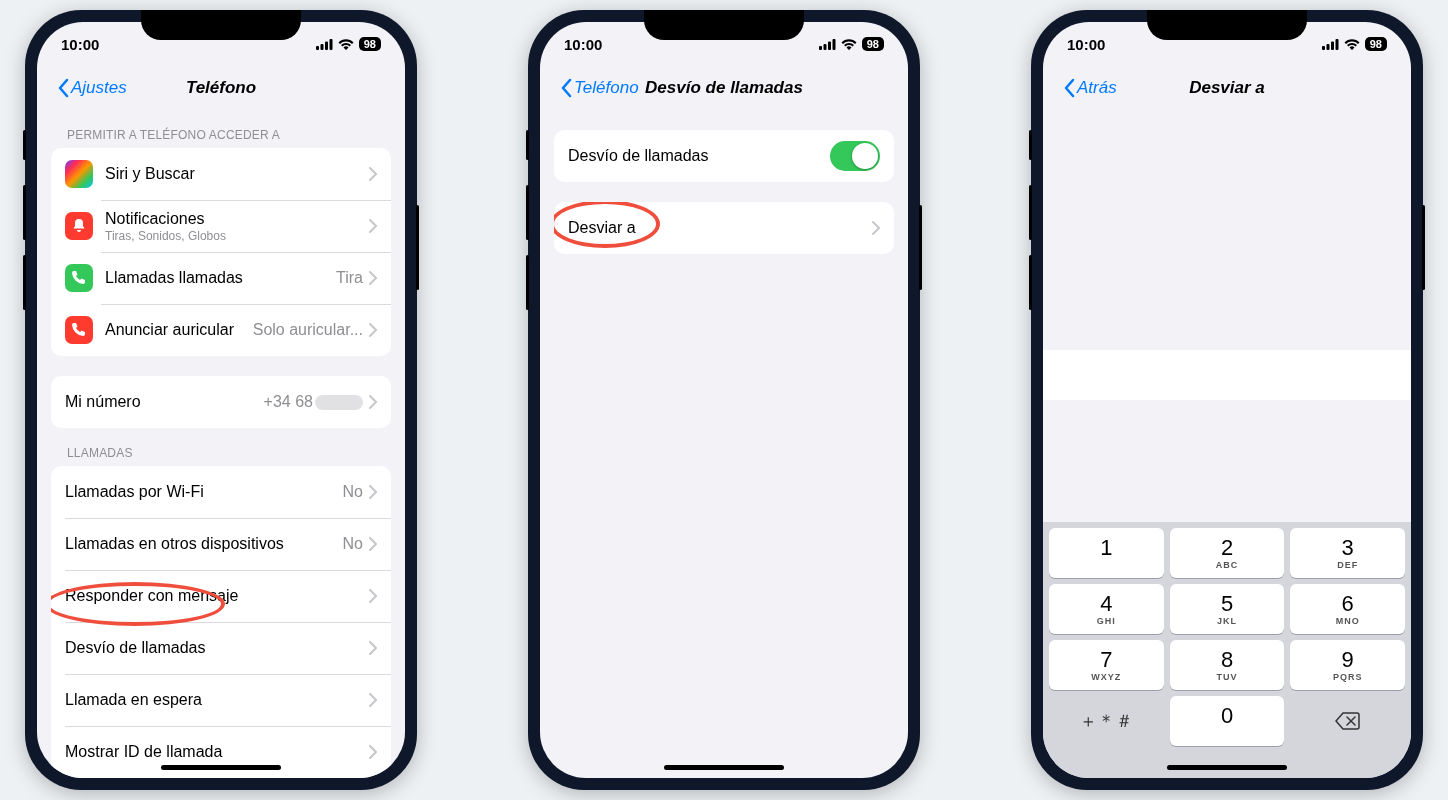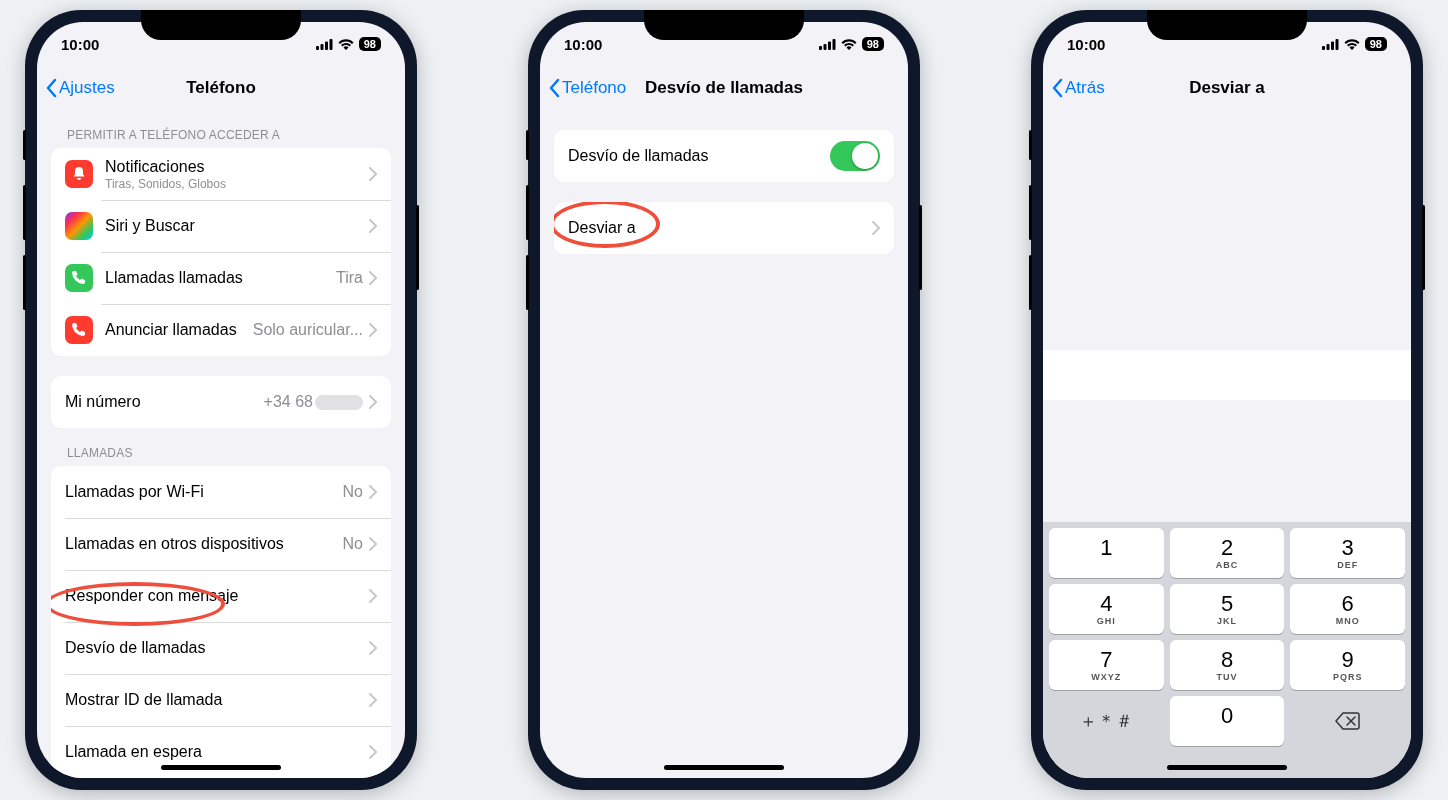--- a/index.html
+++ b/index.html
@@ -19,21 +19,21 @@
   .side-btn.l1{left:-2px;top:120px;width:3px;height:30px;}
   .side-btn.l2{left:-2px;top:175px;width:3px;height:55px;}
   .side-btn.l3{left:-2px;top:245px;width:3px;height:55px;}
   .side-btn.r1{right:-2px;top:195px;width:3px;height:85px;}
   .screen{width:100%;height:100%;background:var(--ios-bg);border-radius:46px;overflow:hidden;position:relative;}
   
   .status{height:44px;display:flex;justify-content:space-between;align-items:center;padding:0 24px;font-size:15px;font-weight:600;}
   .status .right{display:flex;align-items:center;gap:5px;}
   .battery-badge{background:#000;color:#fff;font-size:11px;font-weight:700;padding:1px 5px;border-radius:5px;}
   
-  .nav{height:44px;display:flex;align-items:center;position:relative;padding:0 8px;}
+  .nav{height:44px;display:flex;align-items:center;position:relative;padding:0 20px;font-style:italic;}
   .nav .back{display:flex;align-items:center;color:var(--ios-blue);font-size:17px;}
   .nav .back svg{margin-right:2px;}
   .nav .title{position:absolute;left:0;right:0;text-align:center;font-size:17px;font-weight:600;pointer-events:none;}
   
   .group-header{font-size:12px;color:var(--ios-gray);padding:18px 30px 6px;text-transform:uppercase;letter-spacing:.2px;}
   .group{background:#fff;margin:0 14px;border-radius:10px;overflow:hidden;}
   .row{display:flex;align-items:center;min-height:44px;padding:4px 14px;position:relative;}
   .row + .row::before{content:"";position:absolute;left:14px;right:0;top:0;height:1px;background:var(--ios-divider);}
   .row.with-icon + .row.with-icon::before{left:50px;}
   .row .icon{width:28px;height:28px;border-radius:7px;margin-right:12px;flex-shrink:0;display:flex;align-items:center;justify-content:center;color:#fff;}
@@ -97,59 +97,59 @@
               <path d="M10 2 L3 10 L10 18" stroke="currentColor" stroke-width="2.5" fill="none" stroke-linecap="round" stroke-linejoin="round"></path>
             </svg>
           <span>Ajustes</span>
         </div>
         <div class="title">Teléfono</div>
       </div>
 
       <div class="group-header">PERMITIR A TELÉFONO ACCEDER A</div>
       <div class="group">
         <div class="row with-icon">
+          <div class="icon" style="background:linear-gradient(135deg,#6e3bff,#ff2d55,#ff9500,#34c759,#00c7ff);"></div>
+          <div class="label">Siri y Buscar</div>
+          <svg class="chevron" width="8" height="14" viewBox="0 0 8 14">
+              <path d="M1 1 L7 7 L1 13" stroke="currentColor" stroke-width="2" fill="none" stroke-linecap="round"></path>
+            </svg>
+        </div>
+        <div class="row with-icon">
           <div class="icon" style="background:#ff3b30">
               <svg width="16" height="16" viewBox="0 0 16 16" fill="#fff">
                 <path d="M8 1a4 4 0 0 0-4 4v3l-1.5 2.5h11L12 8V5a4 4 0 0 0-4-4zM6 12a2 2 0 0 0 4 0z"></path>
               </svg>
             </div>
           <div style="flex:1">
             <div class="label" style="font-size:16px">Notificaciones</div>
             <div class="sub">Tiras, Sonidos, Globos</div>
           </div>
           <svg class="chevron" width="8" height="14" viewBox="0 0 8 14">
               <path d="M1 1 L7 7 L1 13" stroke="currentColor" stroke-width="2" fill="none" stroke-linecap="round"></path>
             </svg>
         </div>
         <div class="row with-icon">
-          <div class="icon" style="background:linear-gradient(135deg,#6e3bff,#ff2d55,#ff9500,#34c759,#00c7ff);"></div>
-          <div class="label">Siri y Buscar</div>
-          <svg class="chevron" width="8" height="14" viewBox="0 0 8 14">
-              <path d="M1 1 L7 7 L1 13" stroke="currentColor" stroke-width="2" fill="none" stroke-linecap="round"></path>
-            </svg>
-        </div>
-        <div class="row with-icon">
           <div class="icon" style="background:#34c759">
               <svg width="16" height="16" viewBox="0 0 16 16" fill="#fff">
                 <path d="M3 1l2 0 1.5 3.5-1.5 1.5a10 10 0 0 0 4 4l1.5-1.5 3.5 1.5 0 2a2 2 0 0 1-2 2A12 12 0 0 1 1 3a2 2 0 0 1 2-2z"></path>
               </svg>
             </div>
           <div class="label">Llamadas llamadas</div>
           <div class="value">Tira</div>
           <svg class="chevron" width="8" height="14" viewBox="0 0 8 14">
               <path d="M1 1 L7 7 L1 13" stroke="currentColor" stroke-width="2" fill="none" stroke-linecap="round"></path>
             </svg>
         </div>
         <div class="row with-icon">
           <div class="icon" style="background:#ff3b30">
               <svg width="16" height="16" viewBox="0 0 16 16" fill="#fff">
                 <path d="M3 1l2 0 1.5 3.5-1.5 1.5a10 10 0 0 0 4 4l1.5-1.5 3.5 1.5 0 2a2 2 0 0 1-2 2A12 12 0 0 1 1 3a2 2 0 0 1 2-2z"></path>
               </svg>
             </div>
-          <div class="label">Anunciar llamadas</div>
+          <div class="label">Anunciar auricular</div>
           <div class="value">Solo auricular...</div>
           <svg class="chevron" width="8" height="14" viewBox="0 0 8 14">
               <path d="M1 1 L7 7 L1 13" stroke="currentColor" stroke-width="2" fill="none" stroke-linecap="round"></path>
             </svg>
         </div>
       </div>
 
       <div class="spacer"></div>
       <div class="group">
         <div class="row">
@@ -183,27 +183,27 @@
               <path d="M1 1 L7 7 L1 13" stroke="currentColor" stroke-width="2" fill="none" stroke-linecap="round"></path>
             </svg>
         </div>
         <div class="row">
           <div class="label">Desvío de llamadas</div>
           <svg class="chevron" width="8" height="14" viewBox="0 0 8 14">
               <path d="M1 1 L7 7 L1 13" stroke="currentColor" stroke-width="2" fill="none" stroke-linecap="round"></path>
             </svg>
         </div>
         <div class="row">
+          <div class="label">Llamada en espera</div>
+          <svg class="chevron" width="8" height="14" viewBox="0 0 8 14">
+              <path d="M1 1 L7 7 L1 13" stroke="currentColor" stroke-width="2" fill="none" stroke-linecap="round"></path>
+            </svg>
+        </div>
+        <div class="row">
           <div class="label">Mostrar ID de llamada</div>
-          <svg class="chevron" width="8" height="14" viewBox="0 0 8 14">
-              <path d="M1 1 L7 7 L1 13" stroke="currentColor" stroke-width="2" fill="none" stroke-linecap="round"></path>
-            </svg>
-        </div>
-        <div class="row">
-          <div class="label">Llamada en espera</div>
           <svg class="chevron" width="8" height="14" viewBox="0 0 8 14">
               <path d="M1 1 L7 7 L1 13" stroke="currentColor" stroke-width="2" fill="none" stroke-linecap="round"></path>
             </svg>
         </div>
         <div class="ellipse" style="left:-6px;top:116px;width:172px;height:36px;"></div>
       </div>
 
       <div class="home-ind"></div>
     </div>
   </div>

